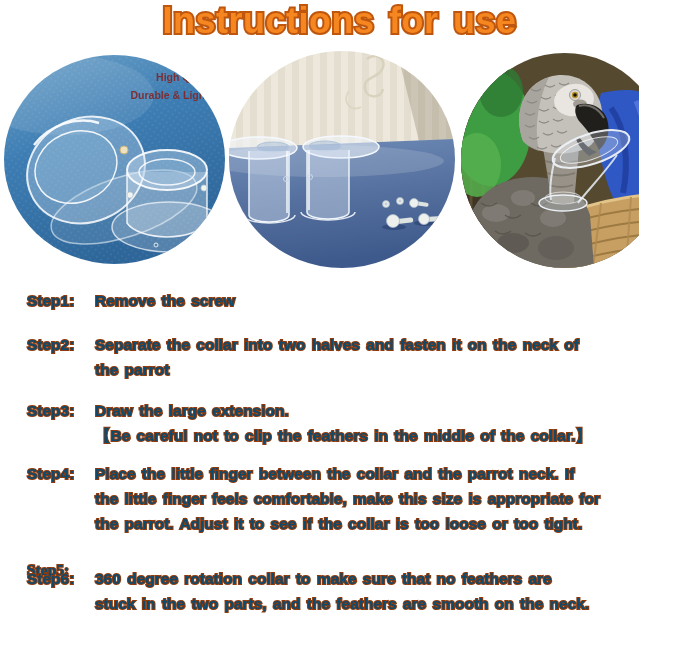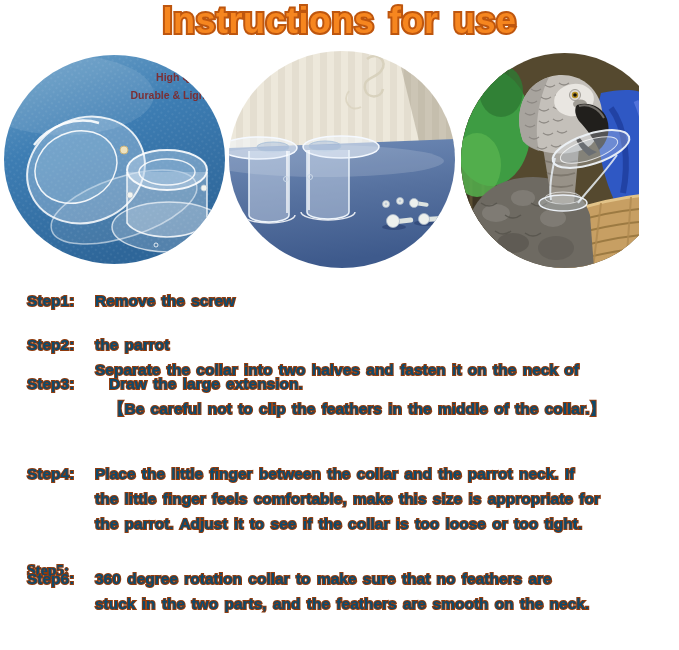--- a/index.html
+++ b/index.html
@@ -26,21 +26,21 @@
   
   .step{
     position:absolute;left:27px;right:6px;display:flex;align-items:flex-start;
     font-size:15.5px;font-weight:700;line-height:25px;word-spacing:2px;
     color:#0c4a6e;
     -webkit-text-stroke:2px #8F3A0C;
     paint-order:stroke fill;
   }
   .step-label{flex:0 0 68px;}
   .step-lines{flex:1 1 auto;}
-  #step1{top:288px;} #step2{top:332px;} #step3{top:371px;gap:14px;}
+  #step1{top:288px;} #step2{top:332px;} #step3{top:398px;}
   #step4{top:461px;} #step5{top:557px;font-family:Liberation Serif, serif;} #step6{top:566px;}
 </style>
 </head>
 <body>
 
 <div id="page">
 
   <div class="title">Instructions for use</div>
 
   <div class="photo" id="photo1">
@@ -198,22 +198,22 @@
     <div class="step" id="step1">
       <span class="step-label">Step1:</span>
       <div class="step-lines">
         <div>Remove the screw</div>
       </div>
     </div>
 
     <div class="step" id="step2">
       <span class="step-label">Step2:</span>
       <div class="step-lines">
+        <div>Separate the collar into two halves and fasten it on the neck of</div>
         <div>the parrot</div>
-        <div>Separate the collar into two halves and fasten it on the neck of</div>
       </div>
     </div>
 
     <div class="step" id="step3">
       <span class="step-label">Step3:</span>
       <div class="step-lines">
         <div>Draw the large extension.</div>
         <div>【Be careful not to clip the feathers in the middle of the collar.】</div>
       </div>
     </div>

